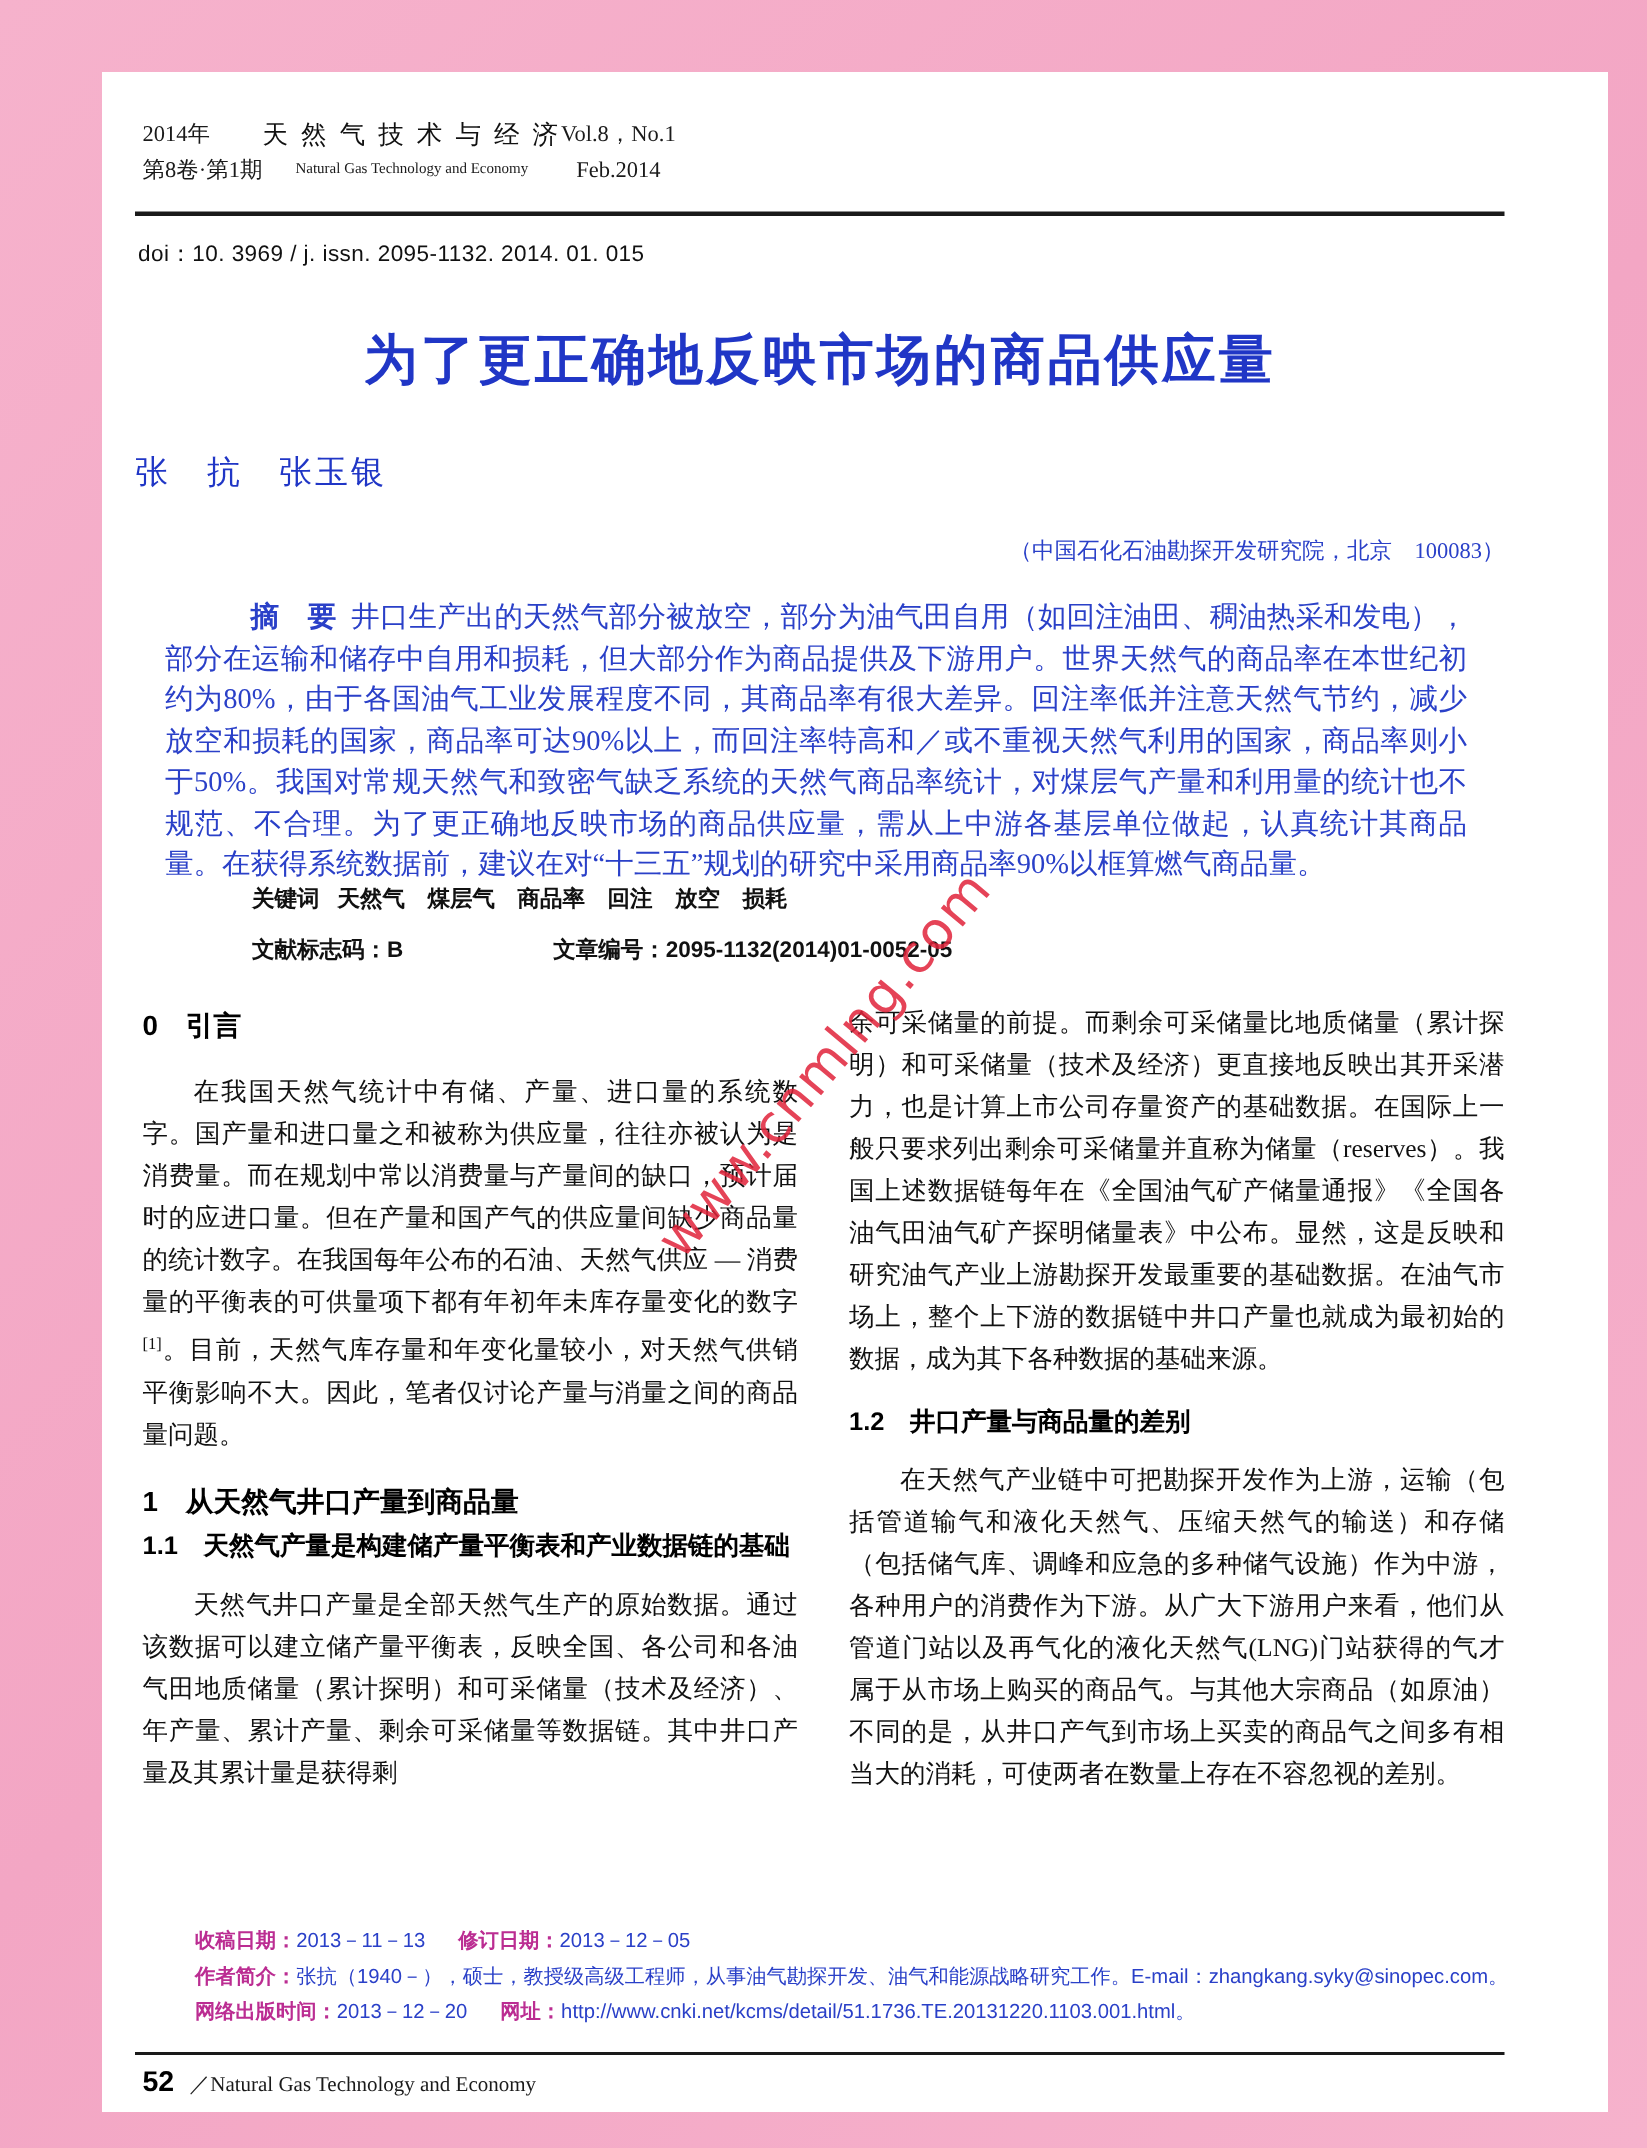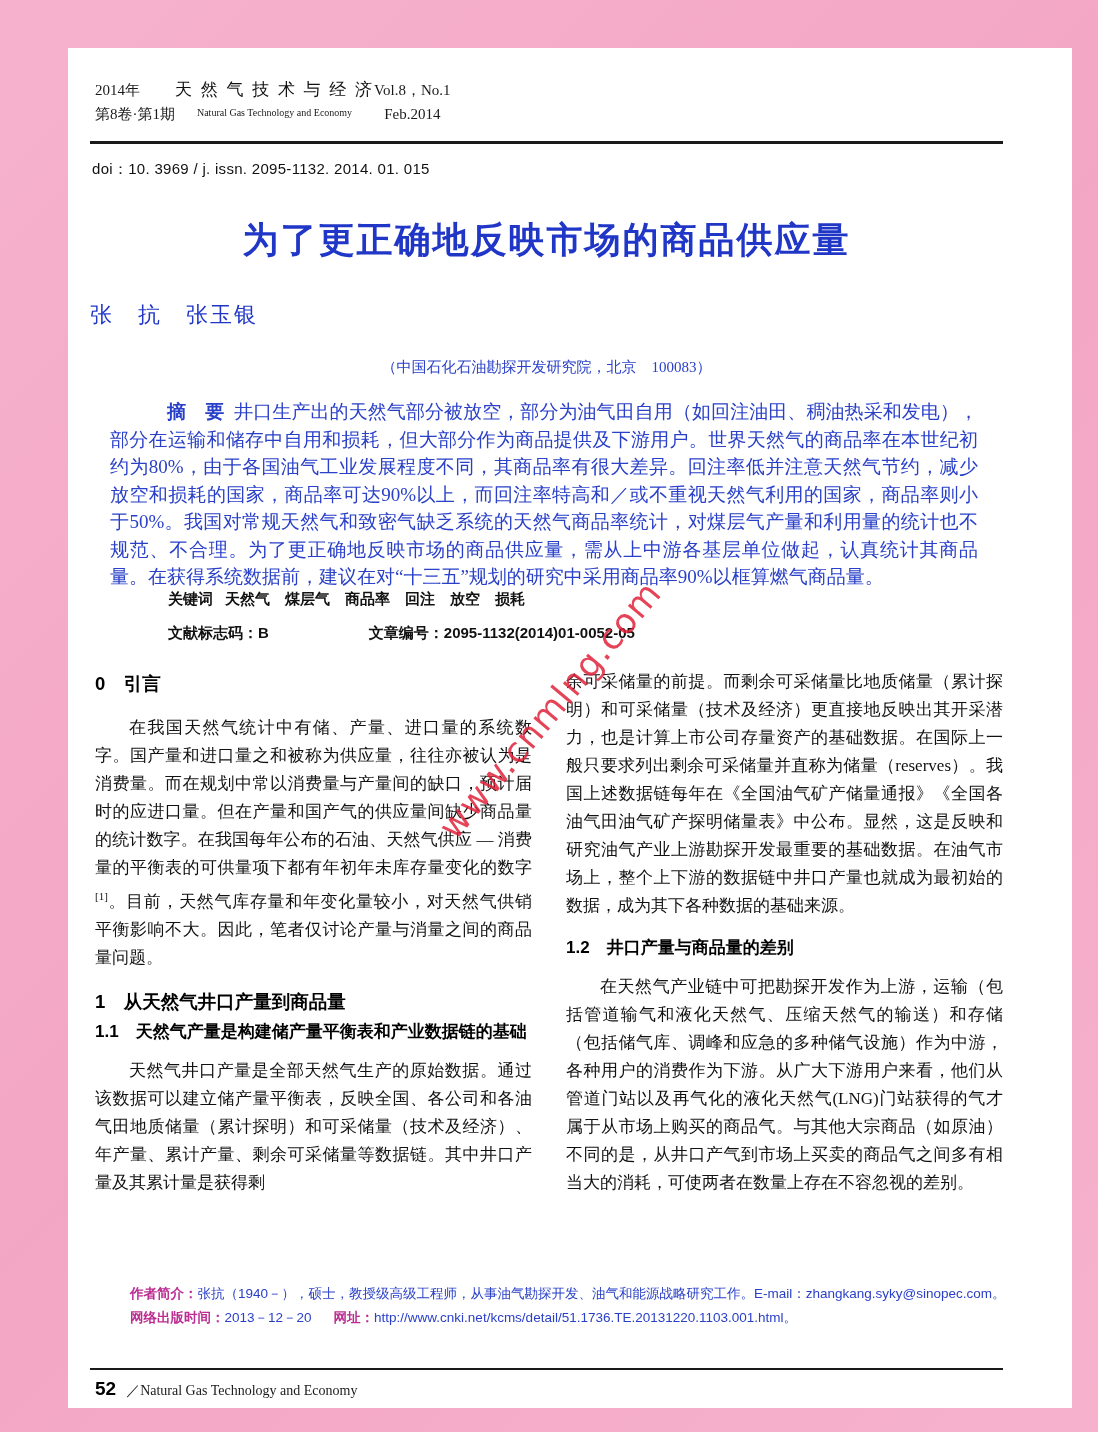--- a/index.html
+++ b/index.html
@@ -20,21 +20,21 @@
   .jh-left,.jh-right{font-family:"Liberation Serif","DejaVu Serif",serif;font-size:15px;line-height:24px;color:#1a1a1a;}
   .jh-right{text-align:center;}
   .jh-center{text-align:center;}
   .jh-cn{font-size:17px;font-weight:normal;letter-spacing:2px;color:#111;font-family:"Liberation Sans","DejaVu Sans",sans-serif;}
   .jh-en{font-size:10px;margin-top:6px;font-family:"Liberation Serif","DejaVu Serif",serif;color:#1a1a1a;}
   .header-rule{left:90px;top:141px;width:913px;height:2.5px;background:#1a1a1a;}
   .doi{left:92px;top:160px;font-size:15px;color:#111;letter-spacing:.3px;}
   
   .title{left:90px;top:216px;width:913px;margin:0;text-align:center;font-size:36px;font-weight:bold;color:#2036c6;letter-spacing:2px;}
   .authors{left:90px;top:300px;width:913px;text-align:left;font-size:22px;color:#2036c6;letter-spacing:2px;}
-  .affiliation{left:90px;top:358px;width:913px;text-align:center;font-size:15px;color:#2a40c8;font-family:"Liberation Serif","DejaVu Serif",serif;}
+  .affiliation{left:90px;top:358px;width:913px;text-align:right;font-size:15px;color:#2a40c8;font-family:"Liberation Serif","DejaVu Serif",serif;}
   
   .abstract{left:110px;top:398px;width:868px;margin:0;font-size:19px;line-height:27.5px;text-align:justify;color:#2a40c8;font-family:"Liberation Serif","DejaVu Serif",serif;text-indent:3em;}
   .abs-label{font-weight:bold;margin-right:10px;font-family:"Liberation Sans","DejaVu Sans",sans-serif;}
   .keywords{left:168px;top:590px;font-size:15px;color:#111;}
   .keywords b{font-weight:bold;}
   .kw{margin-left:12px;}
   .meta-line{left:168px;top:624px;font-size:15px;color:#111;font-weight:bold;}
   .article-no{margin-left:100px;font-weight:bold;}
   
   .col{width:437px;font-family:"Liberation Serif","DejaVu Serif",serif;font-size:17px;line-height:28px;color:#111;text-align:justify;}
@@ -116,20 +116,23 @@
   <div class="abs col col-right">
     <p>余可采储量的前提。而剩余可采储量比地质储量（累计探明）和可采储量（技术及经济）更直接地反映出其开采潜力，也是计算上市公司存量资产的基础数据。在国际上一般只要求列出剩余可采储量并直称为储量（reserves）。我国上述数据链每年在《全国油气矿产储量通报》《全国各油气田油气矿产探明储量表》中公布。显然，这是反映和研究油气产业上游勘探开发最重要的基础数据。在油气市场上，整个上下游的数据链中井口产量也就成为最初始的数据，成为其下各种数据的基础来源。</p>
     <h3 class="mid">1.2　井口产量与商品量的差别</h3>
     <p class="indent">在天然气产业链中可把勘探开发作为上游，运输（包括管道输气和液化天然气、压缩天然气的输送）和存储（包括储气库、调峰和应急的多种储气设施）作为中游，各种用户的消费作为下游。从广大下游用户来看，他们从管道门站以及再气化的液化天然气(LNG)门站获得的气才属于从市场上购买的商品气。与其他大宗商品（如原油）不同的是，从井口产气到市场上买卖的商品气之间多有相当大的消耗，可使两者在数量上存在不容忽视的差别。</p>
   </div>
 
   <div class="abs watermark">www.cnmlng.com</div>
 
   <div class="abs footnotes">
     <div class="fn-line">
+      <b class="fn-label">收稿日期：</b><span class="fn-blue">2013－11－13</span><b class="fn-label fn-gap">修订日期：</b><span class="fn-blue">2013－12－05</span>
+    </div>
+    <div class="fn-line">
       <b class="fn-label">作者简介：</b><span class="fn-blue">张抗（1940－），硕士，教授级高级工程师，从事油气勘探开发、油气和能源战略研究工作。E-mail：zhangkang.syky@sinopec.com。</span>
     </div>
     <div class="fn-line">
       <b class="fn-label">网络出版时间：</b><span class="fn-blue">2013－12－20</span><b class="fn-label fn-gap">网址：</b><span class="fn-blue">http://www.cnki.net/kcms/detail/51.1736.TE.20131220.1103.001.html。</span>
     </div>
   </div>
 
   <div class="abs footer-rule"></div>
 
   <div class="abs page-footer">

